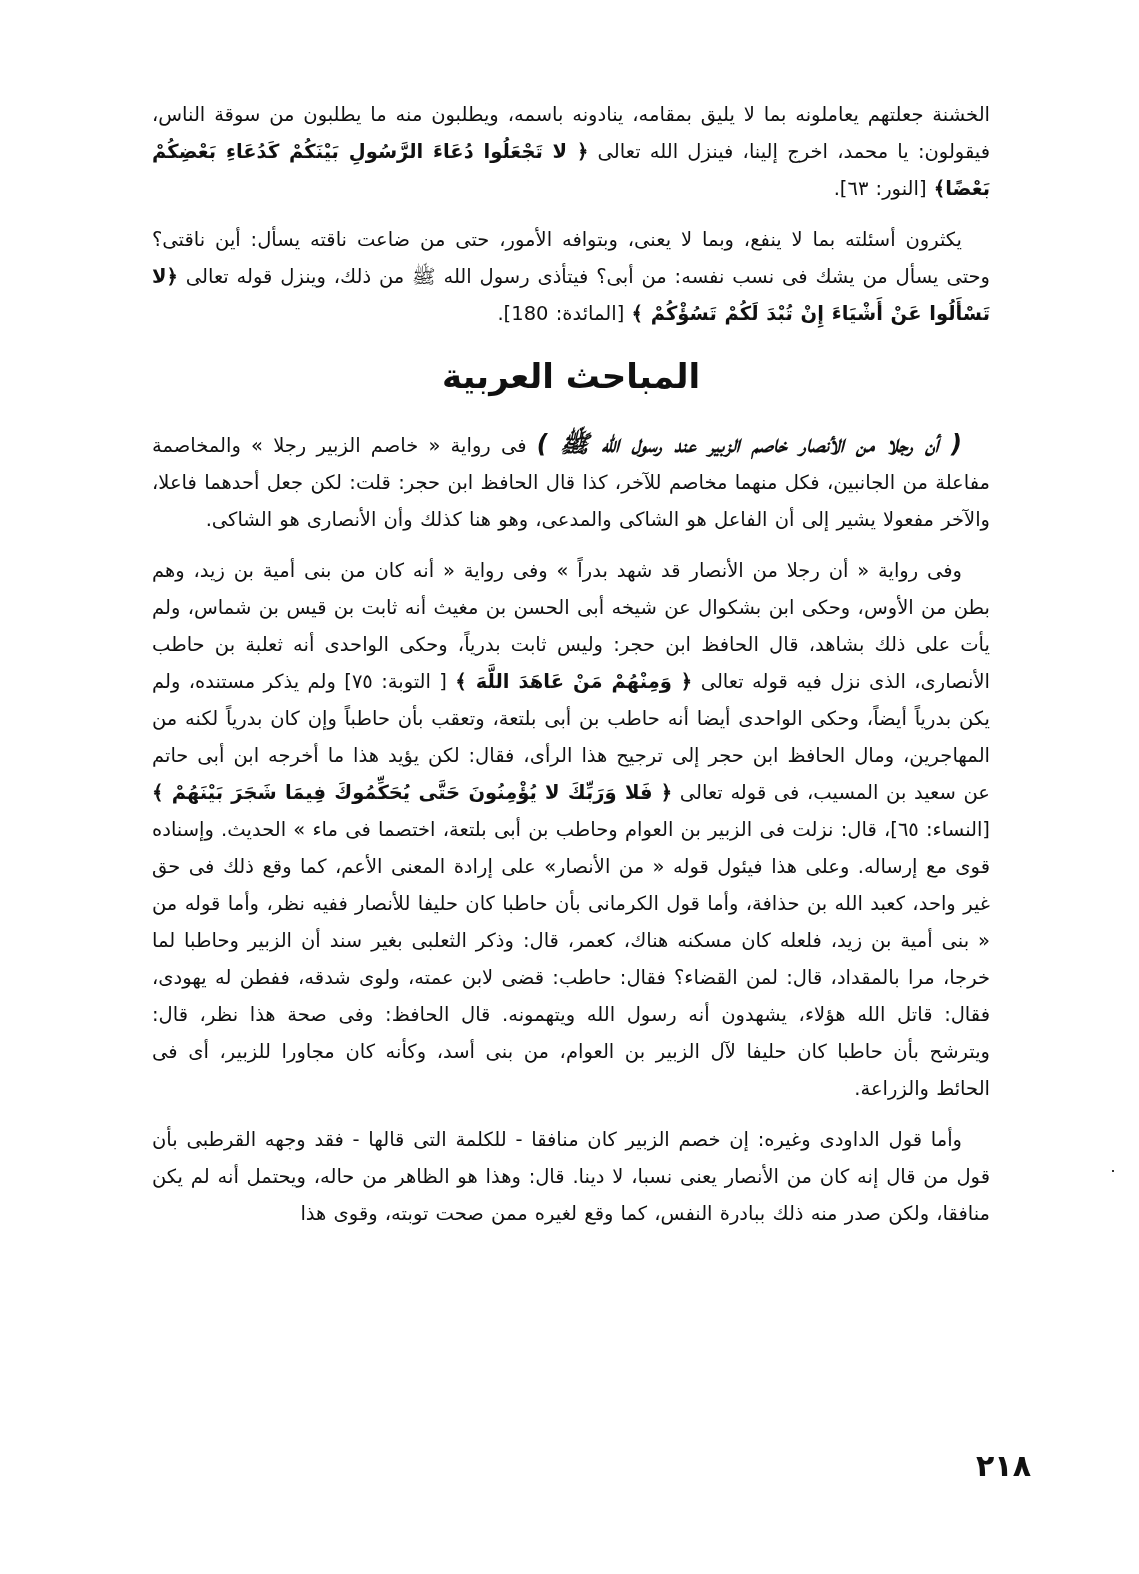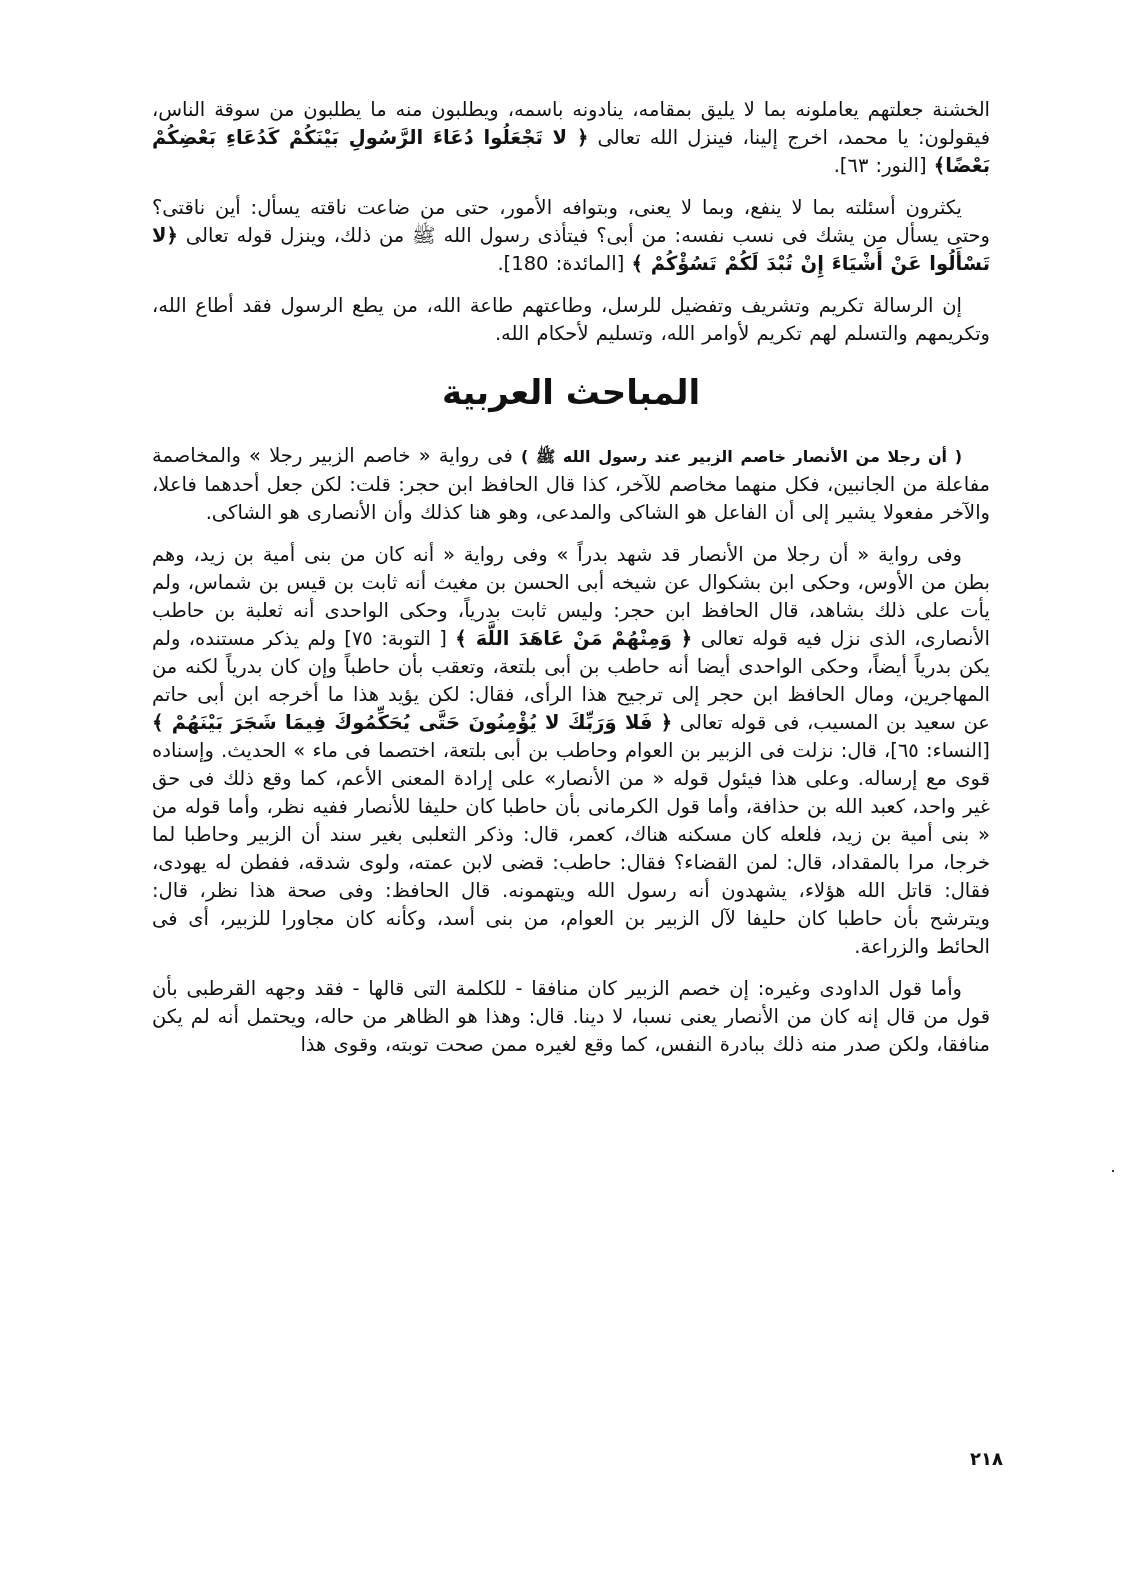--- a/index.html
+++ b/index.html
@@ -19,45 +19,46 @@
       position: absolute;
       left: 152px;
       top: 96px;
       width: 838px;
       direction: rtl;
       text-align: justify;
       text-align-last: right;
     }
     .para {
       font-size: 19.5px;
-      line-height: 28px;
+      line-height: 37px;
       margin: 0 0 14px 0;
       word-spacing: 1px;
     }
     .para.indent { text-indent: 28px; }
     .quran {
       font-weight: bold;
     }
     .heading {
       text-align: right;
       text-align-last: center;
       font-size: 34px;
       font-weight: bold;
       margin: 20px 0 26px 0;
       line-height: 48px;
     }
     .lead {
       font-weight: bold;
-      font-size: 16px;
+      font-size: 24px;
+      font-style: italic;
     }
     .page-number {
       position: absolute;
-      right: 136px;
+      right: 108px;
       top: 1448px;
-      font-size: 18px;
+      font-size: 30px;
       font-weight: bold;
       direction: rtl;
       font-family: "DejaVu Sans", sans-serif;
     }
     .margin-mark {
       position: absolute;
       left: 1112px;
       top: 1170px;
       width: 2px;
       height: 2px;
@@ -70,23 +71,20 @@
 <div class="page">
 
   <p class="para">
     <span>الخشنة جعلتهم يعاملونه بما لا يليق بمقامه، ينادونه باسمه، ويطلبون منه ما يطلبون من سوقة الناس، فيقولون: يا محمد، اخرج إلينا، فينزل الله تعالى </span><span class="quran">﴿ لا تَجْعَلُوا دُعَاءَ الرَّسُولِ بَيْنَكُمْ كَدُعَاءِ بَعْضِكُمْ بَعْضًا﴾</span><span> [النور: ٦٣].</span>
   </p>
 
   <p class="para indent">
     <span>يكثرون أسئلته بما لا ينفع، وبما لا يعنى، وبتوافه الأمور، حتى من ضاعت ناقته يسأل: أين ناقتى؟ وحتى يسأل من يشك فى نسب نفسه: من أبى؟ فيتأذى رسول الله ﷺ من ذلك، وينزل قوله تعالى </span><span class="quran">﴿لا تَسْأَلُوا عَنْ أَشْيَاءَ إِنْ تُبْدَ لَكُمْ تَسُؤْكُمْ ﴾</span><span> [المائدة: 180].</span>
   </p>
 
-  <p class="para indent">
-    <span>إن الرسالة تكريم وتشريف وتفضيل للرسل، وطاعتهم طاعة الله، من يطع الرسول فقد أطاع الله، وتكريمهم والتسلم لهم تكريم لأوامر الله، وتسليم لأحكام الله.</span>
-  </p>
 
   <h2 class="heading">المباحث العربية</h2>
 
   <p class="para indent">
     <span class="lead">( أن رجلا من الأنصار خاصم الزبير عند رسول الله ﷺ )</span><span> فى رواية « خاصم الزبير رجلا » والمخاصمة مفاعلة من الجانبين، فكل منهما مخاصم للآخر، كذا قال الحافظ ابن حجر: قلت: لكن جعل أحدهما فاعلا، والآخر مفعولا يشير إلى أن الفاعل هو الشاكى والمدعى، وهو هنا كذلك وأن الأنصارى هو الشاكى.</span>
   </p>
 
   <p class="para indent">
     <span>وفى رواية « أن رجلا من الأنصار قد شهد بدراً » وفى رواية « أنه كان من بنى أمية بن زيد، وهم بطن من الأوس، وحكى ابن بشكوال عن شيخه أبى الحسن بن مغيث أنه ثابت بن قيس بن شماس، ولم يأت على ذلك بشاهد، قال الحافظ ابن حجر: وليس ثابت بدرياً، وحكى الواحدى أنه ثعلبة بن حاطب الأنصارى، الذى نزل فيه قوله تعالى </span><span class="quran">﴿ وَمِنْهُمْ مَنْ عَاهَدَ اللَّهَ ﴾</span><span> [ التوبة: ٧٥] ولم يذكر مستنده، ولم يكن بدرياً أيضاً، وحكى الواحدى أيضا أنه حاطب بن أبى بلتعة، وتعقب بأن حاطباً وإن كان بدرياً لكنه من المهاجرين، ومال الحافظ ابن حجر إلى ترجيح هذا الرأى، فقال: لكن يؤيد هذا ما أخرجه ابن أبى حاتم عن سعيد بن المسيب، فى قوله تعالى </span><span class="quran">﴿ فَلا وَرَبِّكَ لا يُؤْمِنُونَ حَتَّى يُحَكِّمُوكَ فِيمَا شَجَرَ بَيْنَهُمْ ﴾</span><span> [النساء: ٦٥]، قال: نزلت فى الزبير بن العوام وحاطب بن أبى بلتعة، اختصما فى ماء » الحديث. وإسناده قوى مع إرساله. وعلى هذا فيئول قوله « من الأنصار» على إرادة المعنى الأعم، كما وقع ذلك فى حق غير واحد، كعبد الله بن حذافة، وأما قول الكرمانى بأن حاطبا كان حليفا للأنصار ففيه نظر، وأما قوله من « بنى أمية بن زيد، فلعله كان مسكنه هناك، كعمر، قال: وذكر الثعلبى بغير سند أن الزبير وحاطبا لما خرجا، مرا بالمقداد، قال: لمن القضاء؟ فقال: حاطب: قضى لابن عمته، ولوى شدقه، ففطن له يهودى، فقال: قاتل الله هؤلاء، يشهدون أنه رسول الله ويتهمونه. قال الحافظ: وفى صحة هذا نظر، قال: ويترشح بأن حاطبا كان حليفا لآل الزبير بن العوام، من بنى أسد، وكأنه كان مجاورا للزبير، أى فى الحائط والزراعة.</span>
   </p>

